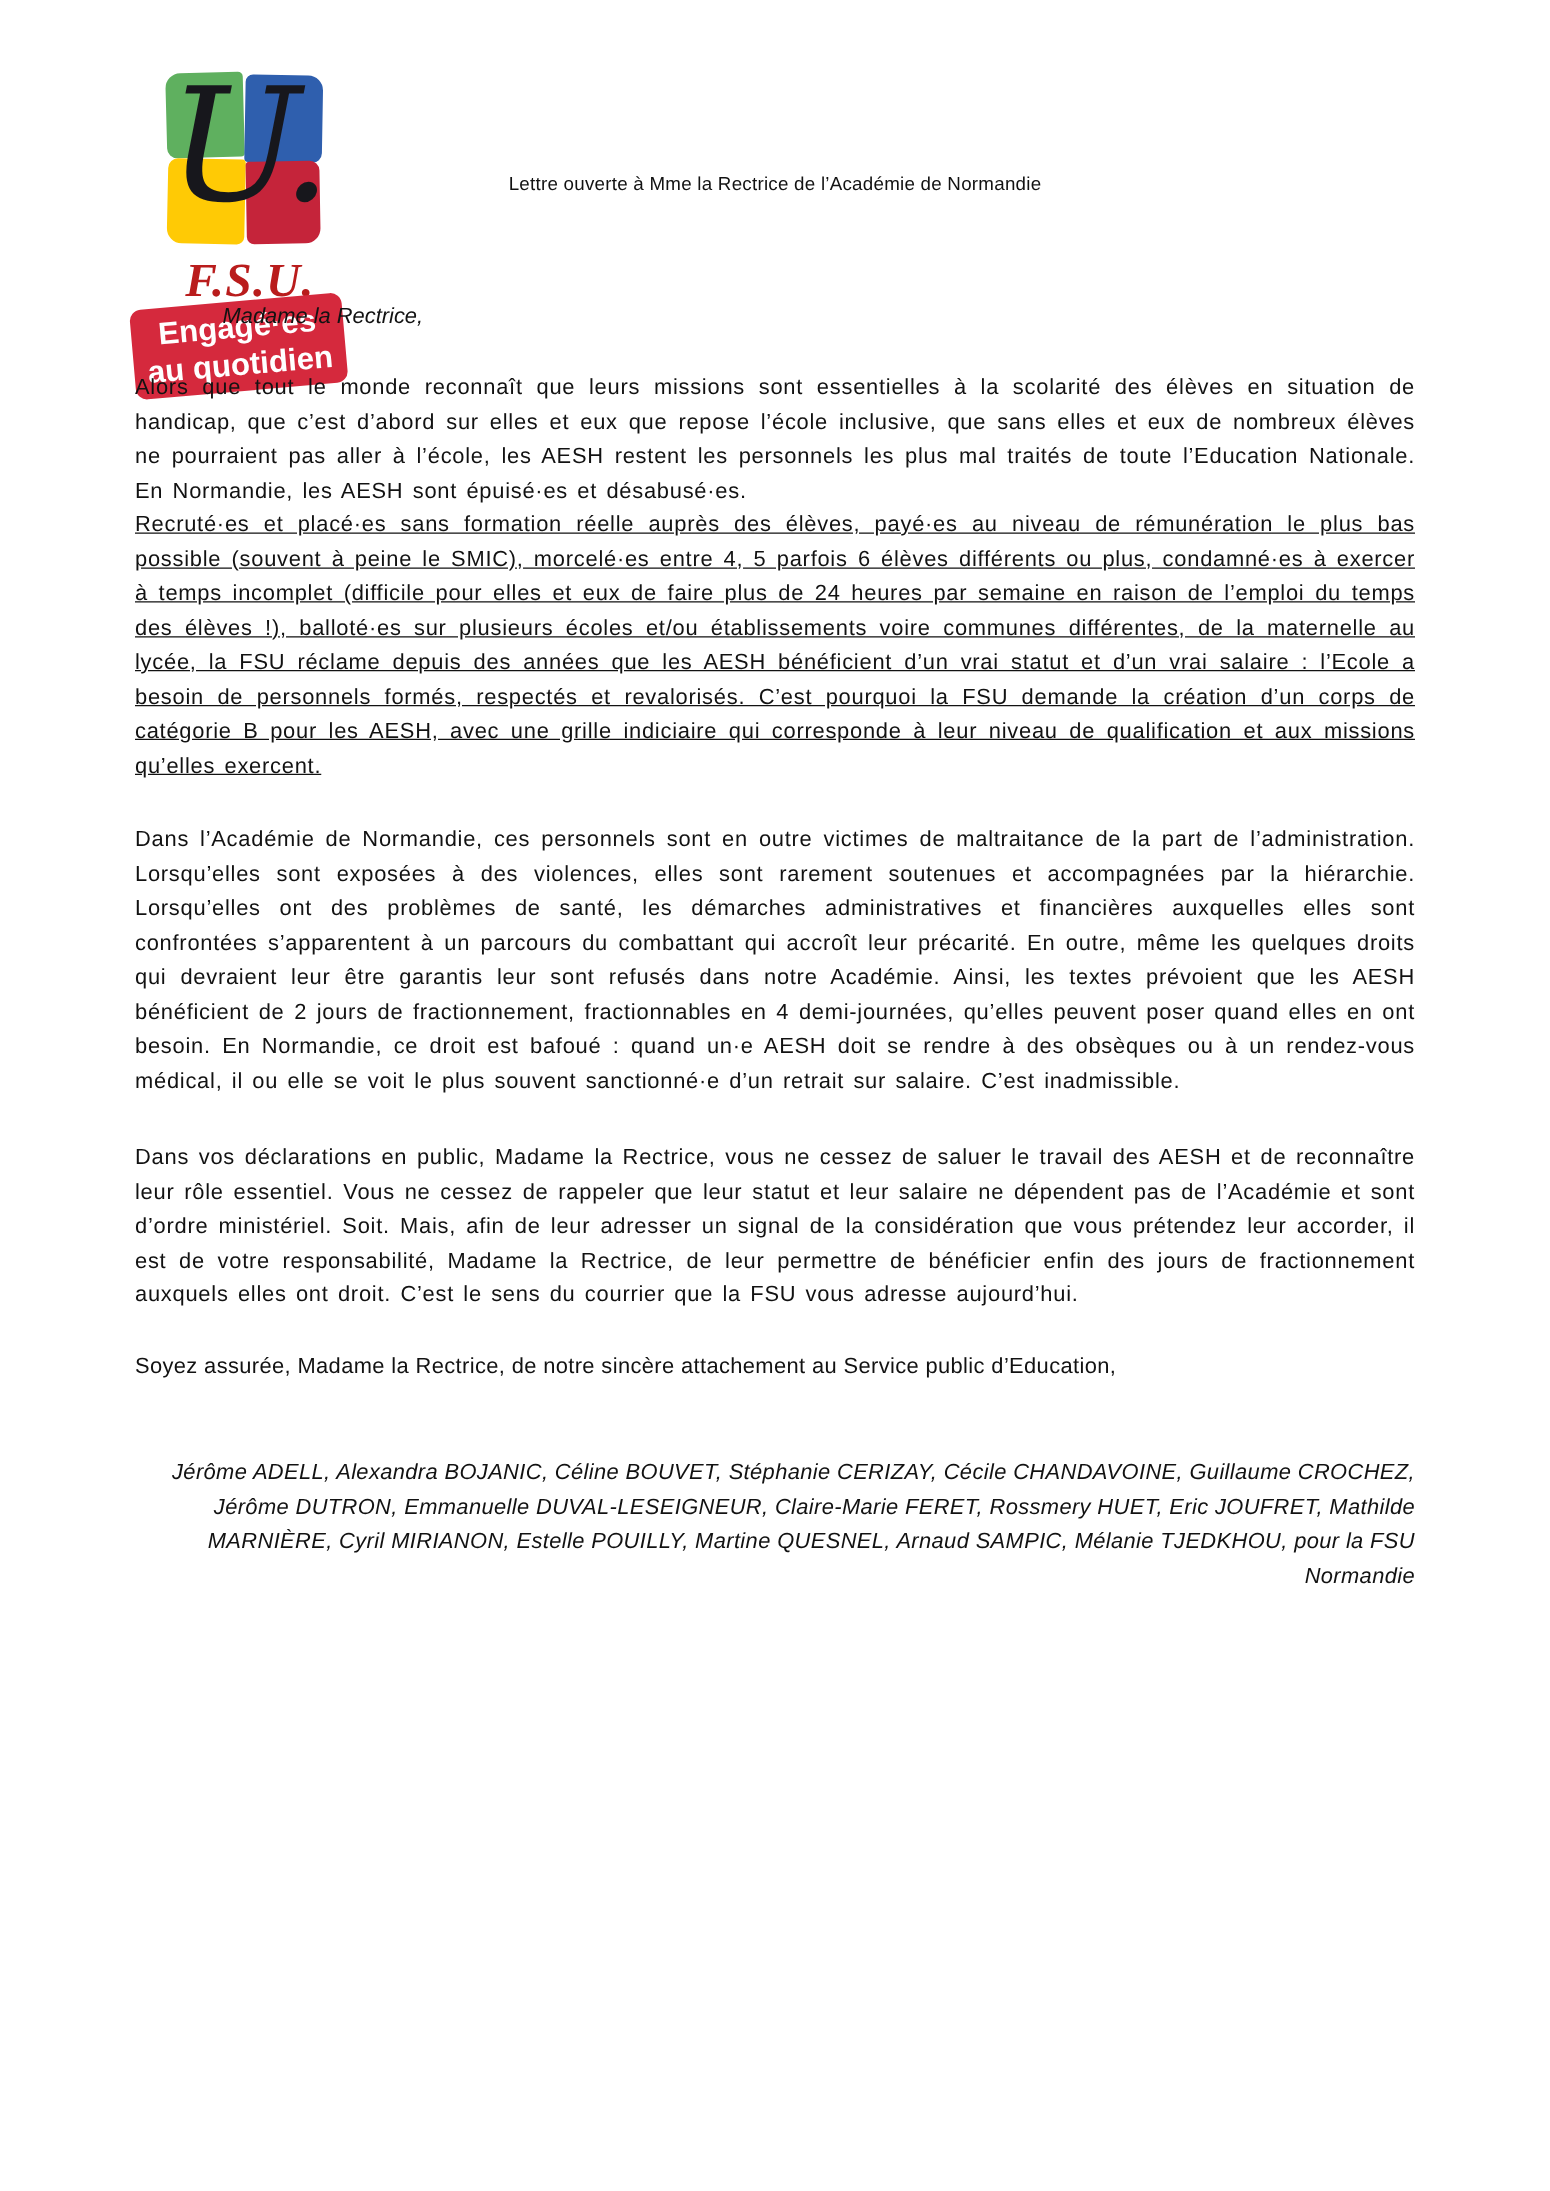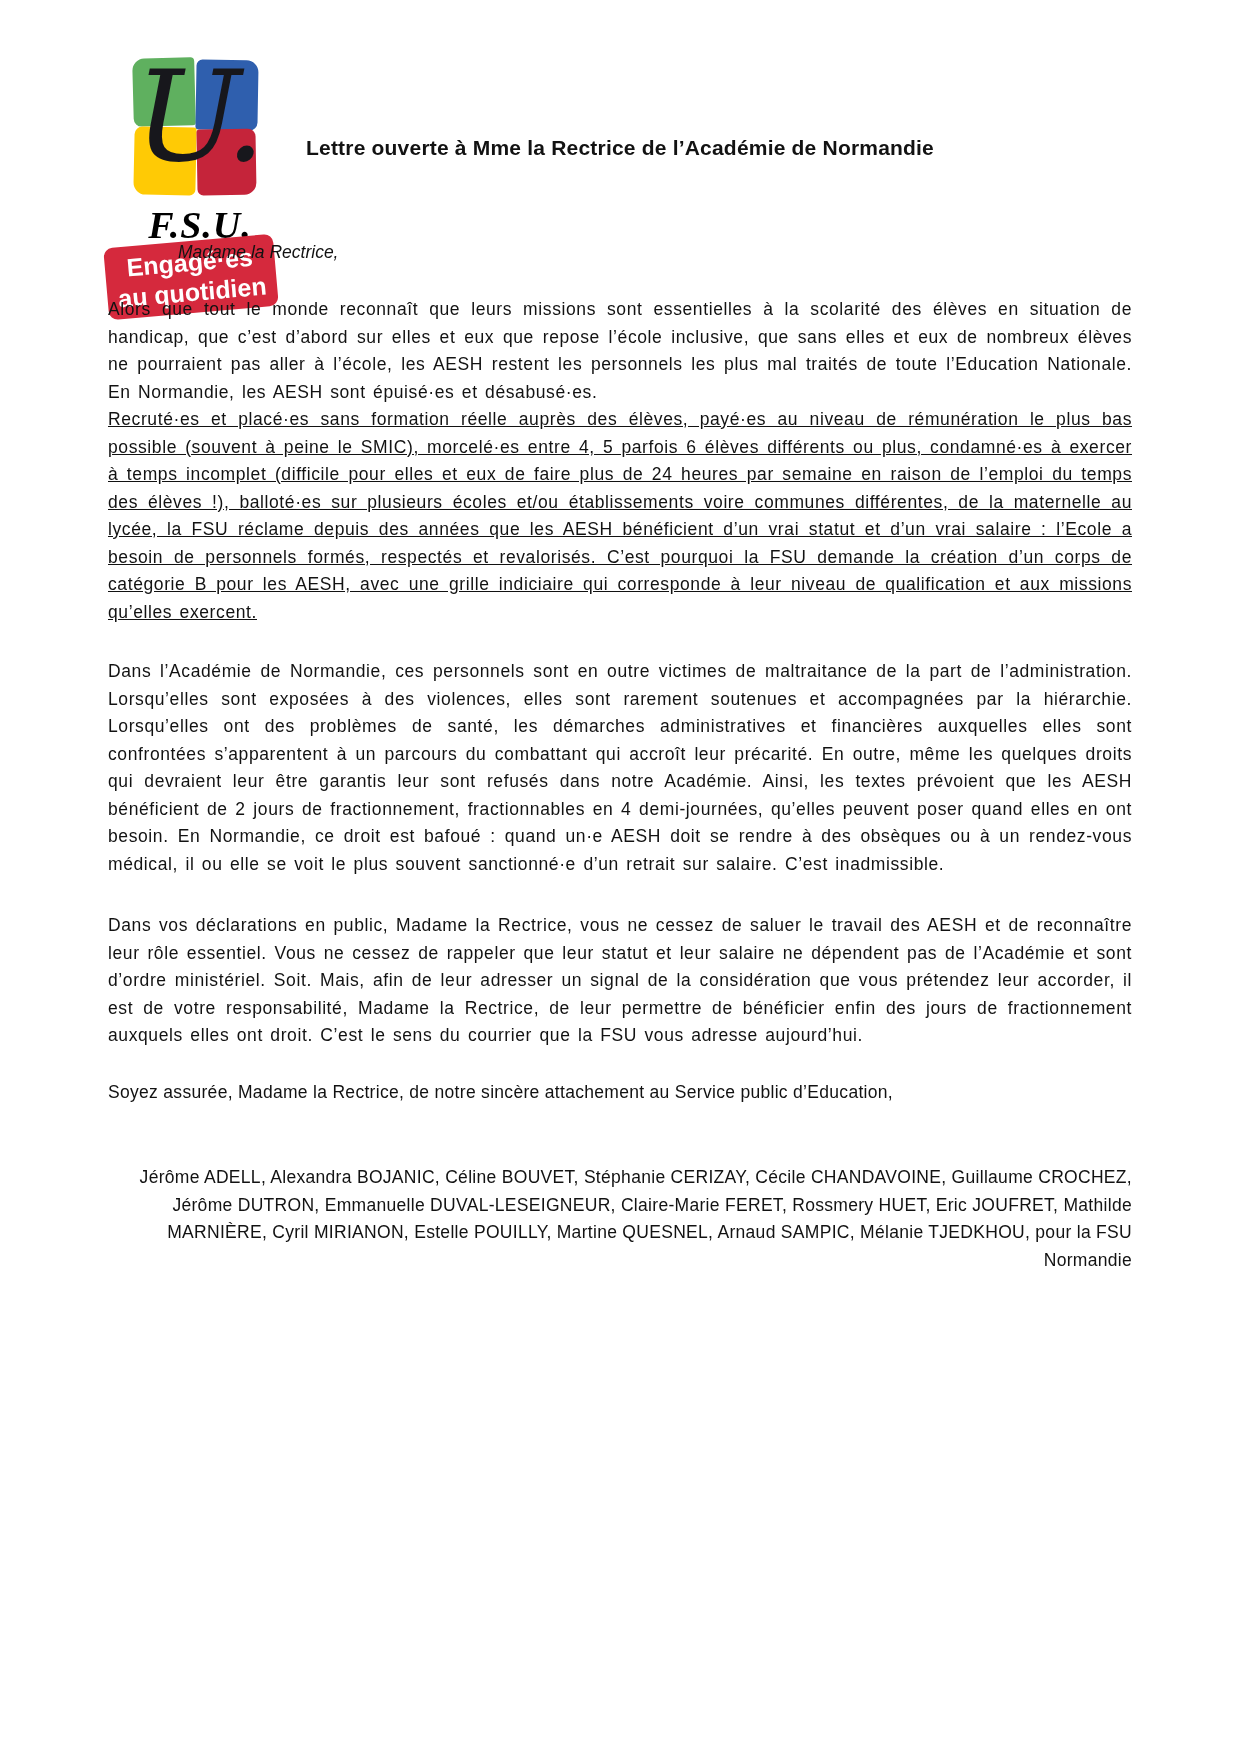--- a/index.html
+++ b/index.html
@@ -19,47 +19,47 @@
   .q-yellow{left:1px; top:69px;background:var(--yellow,#ffca05);border-radius:8px 3px 6px 12px; transform:rotate(1.2deg);}
   .q-red   {left:64px;top:71px;background:var(--red,#c5243a);   border-radius:3px 8px 12px 6px; transform:rotate(-1deg); width:59px;height:66px;}
   .logo-u{
     position:absolute;left:0;top:-16px;width:130px;text-align:center;
     font-family:"DejaVu Serif","Liberation Serif",serif;font-style:italic;
     font-size:126px;line-height:150px;color:#17171c;letter-spacing:-4px;
   }
   .logo-acronym{
     margin-top:7px;width:134px;text-align:center;
     font-family:"Liberation Serif","DejaVu Serif",serif;
-    font-style:italic;font-weight:700;font-size:38px;color:#000000;letter-spacing:1px;
+    font-style:italic;font-weight:700;font-size:38px;color:#b91c1c;letter-spacing:1px;
   }
   .badge{
     position:absolute;left:106px;top:241px;width:170px;height:72px;
     background:var(--badge_red,#d5293d);border-radius:9px;transform:rotate(-5deg);
     color:#ffffff;font-weight:700;font-size:25px;line-height:30px;text-align:center;
     display:flex;flex-direction:column;justify-content:center;
   }
 
   
   .content{position:relative;padding:0 108px;display:flow-root;font-size:17.5px;}
-  .title{text-align:center;font-weight:700;font-size:21px;line-height:22px;letter-spacing:0.2px;}
+  .title{text-align:center;font-weight:400;font-size:15px;line-height:22px;letter-spacing:0.2px;}
   .t1{margin-top:137px;}
   .t2{margin-top:30px;}
   .date{text-align:right;margin-top:114px;line-height:22px;}
   .salutation{margin-top:80px;padding-left:70px;line-height:27px;font-style:italic;}
   .para{
     margin:0;text-align:justify;line-height:27.5px;
     letter-spacing:0.6px;word-spacing:2px;
   }
   .p1{margin-top:23px;}
   .p2{margin-top:30px;}
   .p3{text-decoration:underline;}
   .p4{margin-top:32px;}
   .p5{margin-top:34px;}
   .closing{margin:29px 0 0;line-height:27.5px;letter-spacing:0.3px;}
-  .signatories{margin:58px 0 0;text-align:right;line-height:27.5px;letter-spacing:0.3px;}
+  .signatories{margin:58px 0 0;text-align:right;line-height:27.5px;letter-spacing:0.3px;font-style:italic;}
 </style>
 </head>
 <body>
 
 <div class="page">
 
   <div class="logo">
     <div class="logo-mark">
       <div class="q q-green"></div>
       <div class="q q-blue"></div>

